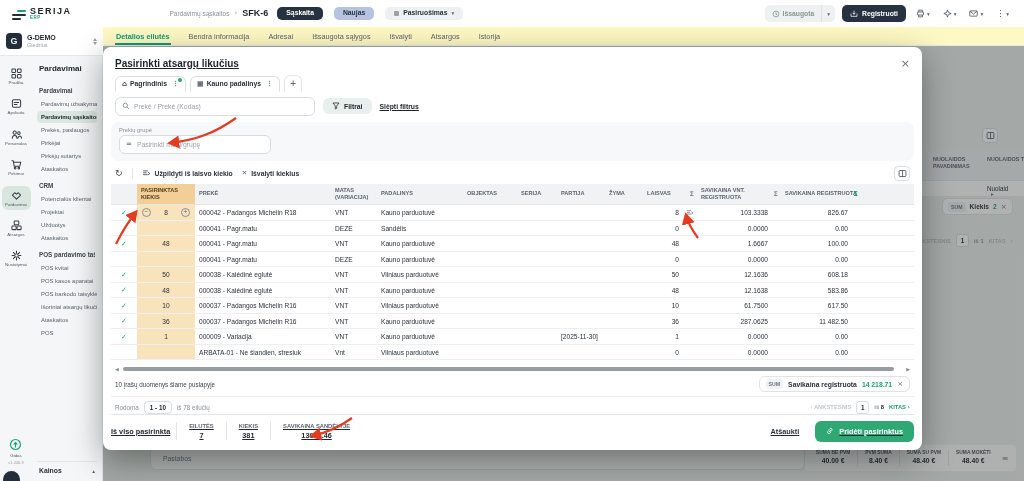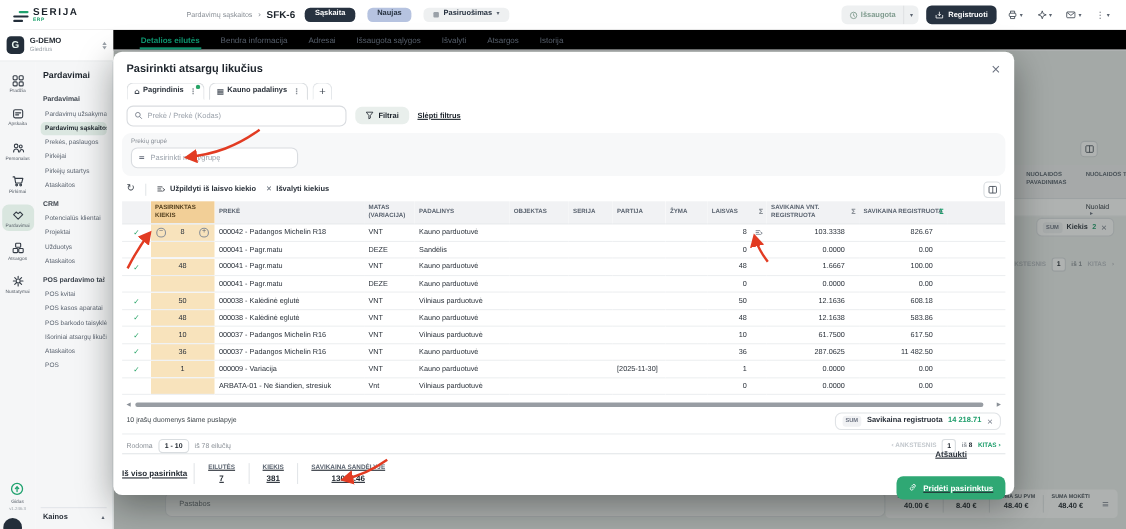--- a/index.html
+++ b/index.html
@@ -33,21 +33,21 @@
   .top-right{margin-left:auto;display:flex;align-items:center;gap:7px;}
   .saved-chip{display:flex;align-items:center;background:#eef0f1;border-radius:5px;height:17px;overflow:hidden;}
   .saved-main{display:flex;align-items:center;gap:3px;padding:0 7px;font-size:6.8px;font-weight:bold;color:#7f9b8e;}
   .saved-dd{border-left:1px solid #dfe2e4;padding:0 5px;height:100%;display:flex;align-items:center;}
   .btn-register{display:flex;align-items:center;gap:4px;background:#273240;color:#fff;border-radius:5px;height:17px;padding:0 8px;font-size:6.8px;font-weight:bold;}
   .icon-dd{display:flex;align-items:center;gap:2px;padding:2px 3px;}
   .icon-dd svg{width:9px;height:9px;stroke:#39414c;fill:none;stroke-width:1;}
   .kebab-txt{font-size:8px;color:#39414c;line-height:1;}
 
   
-  .subbar{position:absolute;left:0;top:27px;right:0;height:19px;background:#000000;border-bottom:1px solid #e7eaec;display:flex;align-items:flex-end;padding-left:115px;gap:17px;z-index:5;margin-left:12px;}
+  .subbar{position:absolute;left:0;top:27px;right:0;height:19px;background:#fef9c3;border-bottom:1px solid #e7eaec;display:flex;align-items:flex-end;padding-left:115px;gap:17px;z-index:5;}
   .doc-tab{font-size:7.3px;color:#5b6470;padding:0 1px 5px;line-height:1;cursor:default;}
   .doc-tab.active{color:#0f9c74;font-weight:bold;border-bottom:2px solid #0f9c74;padding-bottom:3px;}
 
   
   .gdemo{position:absolute;left:0;top:27px;width:103px;height:29px;background:#fff;border-bottom:1px solid #e7eaec;display:flex;align-items:center;padding:0 6px;gap:5px;z-index:6;}
   .gdemo-logo{width:16px;height:16px;border-radius:4px;background:#232e3a;color:#e8f5ef;font-size:9px;font-weight:bold;display:flex;align-items:center;justify-content:center;}
   .gdemo-name{font-size:7px;font-weight:bold;color:#1c232b;line-height:1.2;}
   .gdemo-user{font-size:5.5px;color:#9aa1a8;line-height:1.1;}
   .sort-ic{margin-left:auto;display:flex;flex-direction:column;gap:1px;align-items:center;}
   .sort-ic i{display:block;width:0;height:0;border-left:2.5px solid transparent;border-right:2.5px solid transparent;}
@@ -102,21 +102,21 @@
   .bg-total:first-child{border-left:none;}
   .bg-total .tl{font-size:4.9px;font-weight:bold;color:#49505a;line-height:1.3;}
   .bg-total .tv{font-size:6.8px;font-weight:bold;color:#1c232b;line-height:1.3;}
   .bg-menu{font-size:8px;color:#6b7280;padding:0 4px;}
   .dim{position:absolute;inset:0;background:rgba(45,53,49,.38);z-index:3;}
 
   
   .modal{position:absolute;left:103px;top:47px;width:819px;height:403px;background:#fff;border-radius:8px;
     box-shadow:0 10px 32px rgba(10,15,13,.4);z-index:10;padding:8px 8px 8px;display:flex;flex-direction:column;}
   .m-title-row{display:flex;align-items:center;justify-content:space-between;height:13px;margin:2px 4px 4px;}
-  .m-title{font-size:10px;font-weight:bold;color:#1c232b;}
+  .m-title{font-size:10px;font-weight:bold;color:#1c232b;text-decoration:underline;}
   .m-close{font-size:11px;color:#6b7280;line-height:1;}
   .m-tabs{display:flex;align-items:flex-end;gap:4px;margin:2px 4px 5px;height:18px;}
   .m-tab{display:flex;align-items:center;gap:3px;border:1px solid #dcdfe2;border-bottom-color:#fff;border-radius:6px 6px 0 0;padding:3px 6px;font-size:6.8px;font-weight:bold;color:#2a313a;background:#fff;position:relative;}
   .m-tab .m-tab-ic{font-size:7px;color:#39414c;}
   .m-kebab{font-size:7px;color:#8a9097;position:relative;padding-left:2px;}
   .m-dot{position:absolute;top:-2px;right:-3px;width:4px;height:4px;border-radius:50%;background:#27a467;}
   .m-addtab{border:1px solid #e3e6e9;border-bottom-color:#fff;border-radius:6px 6px 0 0;width:18px;height:100%;display:flex;align-items:center;justify-content:center;font-size:8px;color:#39414c;}
   .m-search-row{display:flex;align-items:center;gap:8px;margin:0 4px 6px;height:19px;}
   .search-input{width:200px;height:19px;border:1px solid #d9dce0;border-radius:6px;display:flex;align-items:center;gap:4px;padding:0 6px;}
   .search-input svg{width:8px;height:8px;stroke:#6b7280;fill:none;stroke-width:1.1;}
@@ -170,21 +170,21 @@
   .pg-right{display:flex;align-items:center;gap:5px;font-size:5.8px;font-weight:bold;}
   .pg-prev{color:#c3c8cd;}
   .pagechip{width:13px;height:13px;border:1px solid #d9dde0;border-radius:3px;display:flex;align-items:center;justify-content:center;font-size:6.3px;color:#1c232b;font-weight:bold;}
   .pg-of{color:#8a9097;}.pg-of b{color:#1c232b;}
   .pg-next{color:#1f9e6c;}
   .m-footer{display:flex;align-items:center;border-top:1px solid #e3e6e9;margin-top:auto;padding-top:6px;height:30px;text-decoration:underline;}
   .total-label{font-size:7.3px;font-weight:bold;color:#1c232b;margin-right:6px;}
   .stat{border-left:1px solid #e3e6e9;padding:0 12px;text-align:center;}
   .stat-label{font-size:5.8px;font-weight:bold;color:#5b6470;line-height:1.5;}
   .stat-value{font-size:7.3px;font-weight:bold;color:#1c232b;line-height:1.3;}
-  .foot-right{margin-left:auto;display:flex;align-items:center;gap:16px;flex-direction:column;}
+  .foot-right{margin-left:auto;display:flex;align-items:center;gap:16px;}
   .cancel-btn{font-size:7.3px;font-weight:bold;color:#2a313a;}
   .add-btn{display:flex;align-items:center;gap:5px;background:#2fa874;color:#fff;border-radius:6px;padding:6px 11px;font-size:7.3px;font-weight:bold;}
   .add-btn svg{width:8px;height:8px;stroke:#fff;fill:none;stroke-width:1.2;stroke-linecap:round;}
 
   .annotations{position:absolute;inset:0;z-index:50;pointer-events:none;}
 </style>
 </head>
 <body>
 
 <div class="screen">

